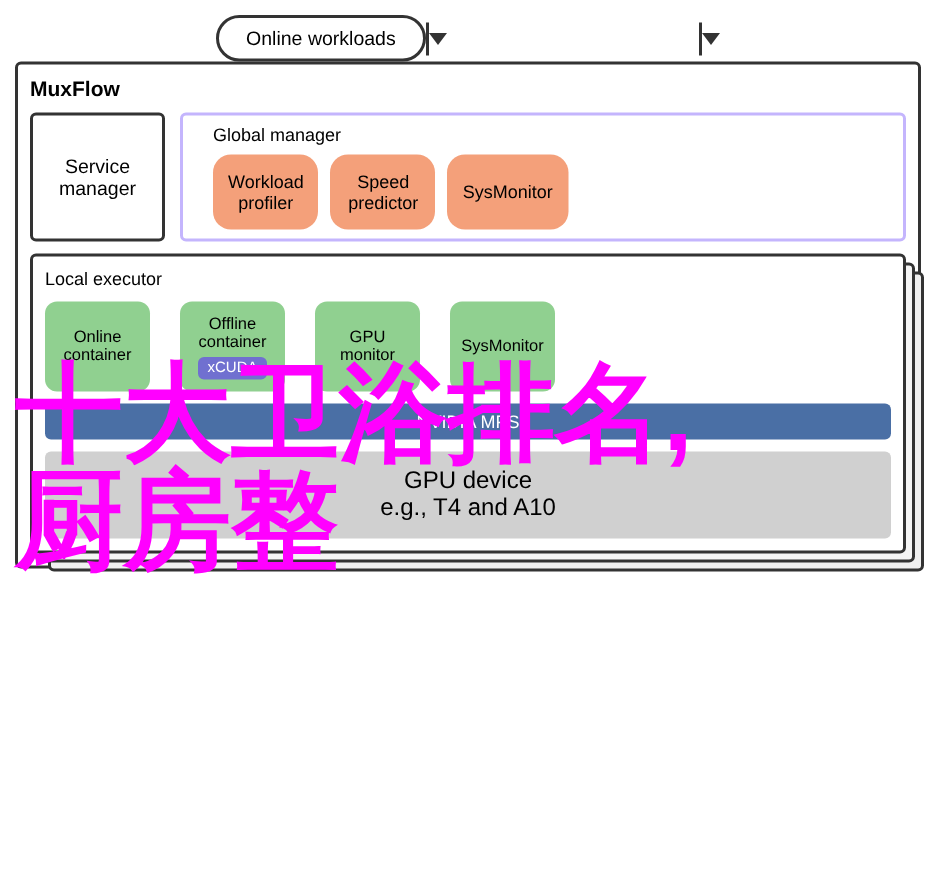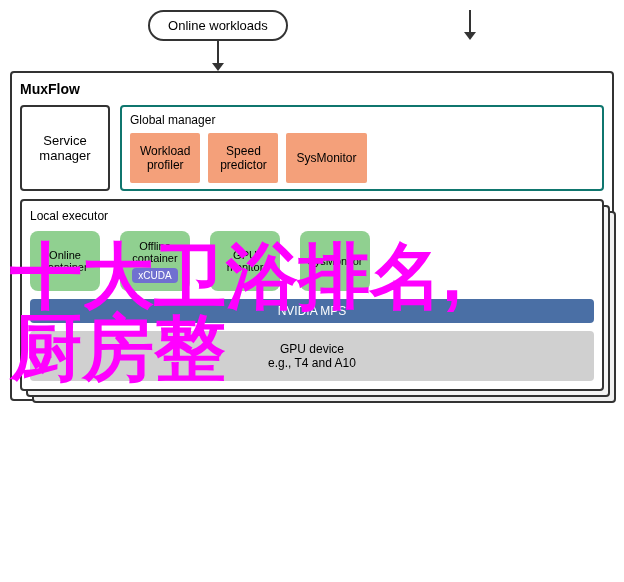--- a/index.html
+++ b/index.html
@@ -24,21 +24,21 @@
       border-radius: 20px;
       padding: 6px 18px;
       font-size: 13px;
       background: #fff;
       font-weight: normal;
     }
 
     
     .arrow-down {
       display: flex;
-      flex-direction: column;
+      flex-direction: row;
       align-items: center;
     }
 
     .arrow-line {
       width: 2px;
       height: 22px;
       background: #333;
     }
 
     .arrow-head {
@@ -80,39 +80,39 @@
       text-align: center;
       min-width: 90px;
       min-height: 70px;
       display: flex;
       align-items: center;
       justify-content: center;
       background: #fff;
     }
 
     .global-manager-section {
-      border: 2px solid #0f766e;
-      border-radius: 4px;
-      padding: 6px 8px;
+      border: 2px solid #c4b5fd;
+      border-radius: 4px;
+      padding: 6px 20px;
       flex: 1;
     }
 
     .global-manager-label {
       font-size: 12px;
       margin-bottom: 6px;
     }
 
     .global-manager-items {
       display: flex;
       gap: 8px;
     }
 
     .gm-item {
       background: #f4a07a;
-      border-radius: 2px;
+      border-radius: 12px;
       padding: 8px 10px;
       font-size: 12px;
       text-align: center;
       min-width: 70px;
       min-height: 50px;
       display: flex;
       align-items: center;
       justify-content: center;
     }
 
@@ -195,21 +195,21 @@
       text-align: center;
       font-size: 12px;
       padding: 5px;
       border-radius: 4px;
       margin-bottom: 8px;
     }
 
     .gpu-device-bar {
       background: #d0d0d0;
       text-align: center;
-      font-size: 12px;
+      font-size: 16px;
       padding: 11px;
       border-radius: 4px;
     }
 
     
     .watermark {
       position: absolute;
       top: 240px;
       left: 10px;
       font-size: 72px;

